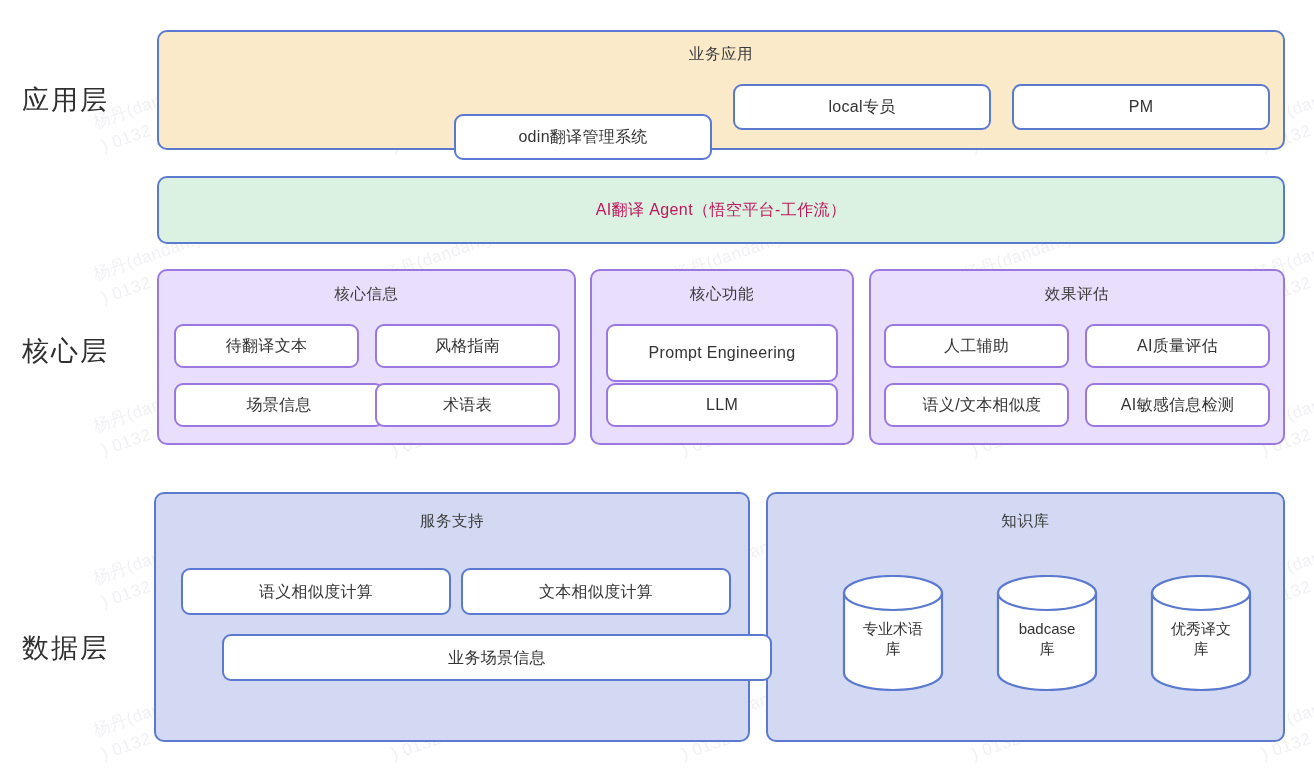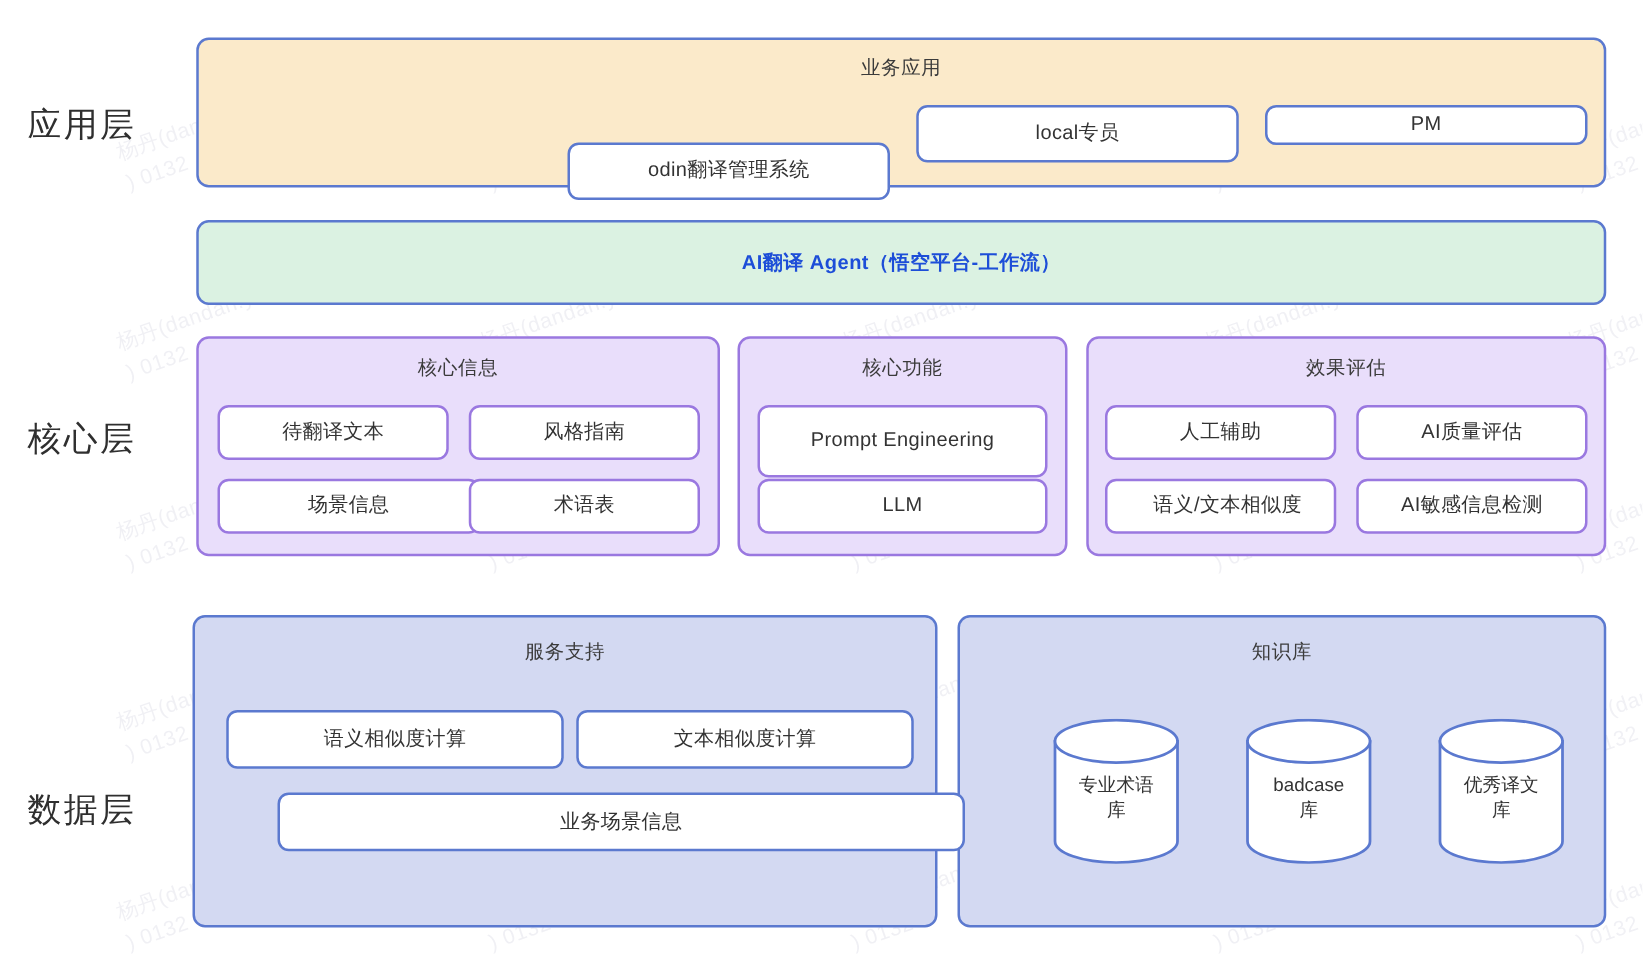--- a/index.html
+++ b/index.html
@@ -64,21 +64,21 @@
     text-align: center;
     line-height: 1.25;
   }
 
   
   .app-band   { background: #fbeaca; border: 2px solid #5b79cf; }
   .app-chip   { border: 2px solid #5b79cf; }
 
   .agent-band { background: #dbf2e2; border: 2px solid #5b79cf;
                 display: flex; align-items: center; justify-content: center;
-                font-size: 16px; color: #1d4ed8; letter-spacing: .4px; font-weight: bold; }
+                font-size: 16px; color: #be185d; letter-spacing: .4px; }
 
   .core-band  { background: #e9defb; border: 2px solid #9a78e0; }
   .core-chip  { border: 2px solid #9a78e0; }
 
   .data-band  { background: #d3d9f2; border: 2px solid #5b79cf; }
   .data-chip  { border: 2px solid #5b79cf; }
 
   
   .cyl {
     position: absolute;
@@ -224,21 +224,21 @@
 
   <div class="band app-band" style="left:157px; top:30px; width:1128px; height:120px;">
     <div class="band-title" style="top:12px;">业务应用</div>
   </div>
   <div class="chip app-chip" style="left:454px; top:84px; width:258px; height:46px; z-index:7;margin-top:30px;">
     <span>odin翻译管理系统</span>
   </div>
   <div class="chip app-chip" style="left:733px; top:84px; width:258px; height:46px; z-index:7;">
     <span>local专员</span>
   </div>
-  <div class="chip app-chip" style="left:1012px; top:84px; width:258px; height:32px; z-index:7;">
+  <div class="chip app-chip" style="left:1012px; top:84px; width:258px; height:46px; z-index:7;">
     <span>PM</span>
   </div>
 
   <div class="band agent-band" style="left:157px; top:176px; width:1128px; height:68px;">
     <span>AI翻译 Agent（悟空平台-工作流）</span>
   </div>
 
   <div class="band core-band" style="left:157px; top:269px; width:419px; height:176px;">
     <div class="band-title" style="top:13px;">核心信息</div>
   </div>

